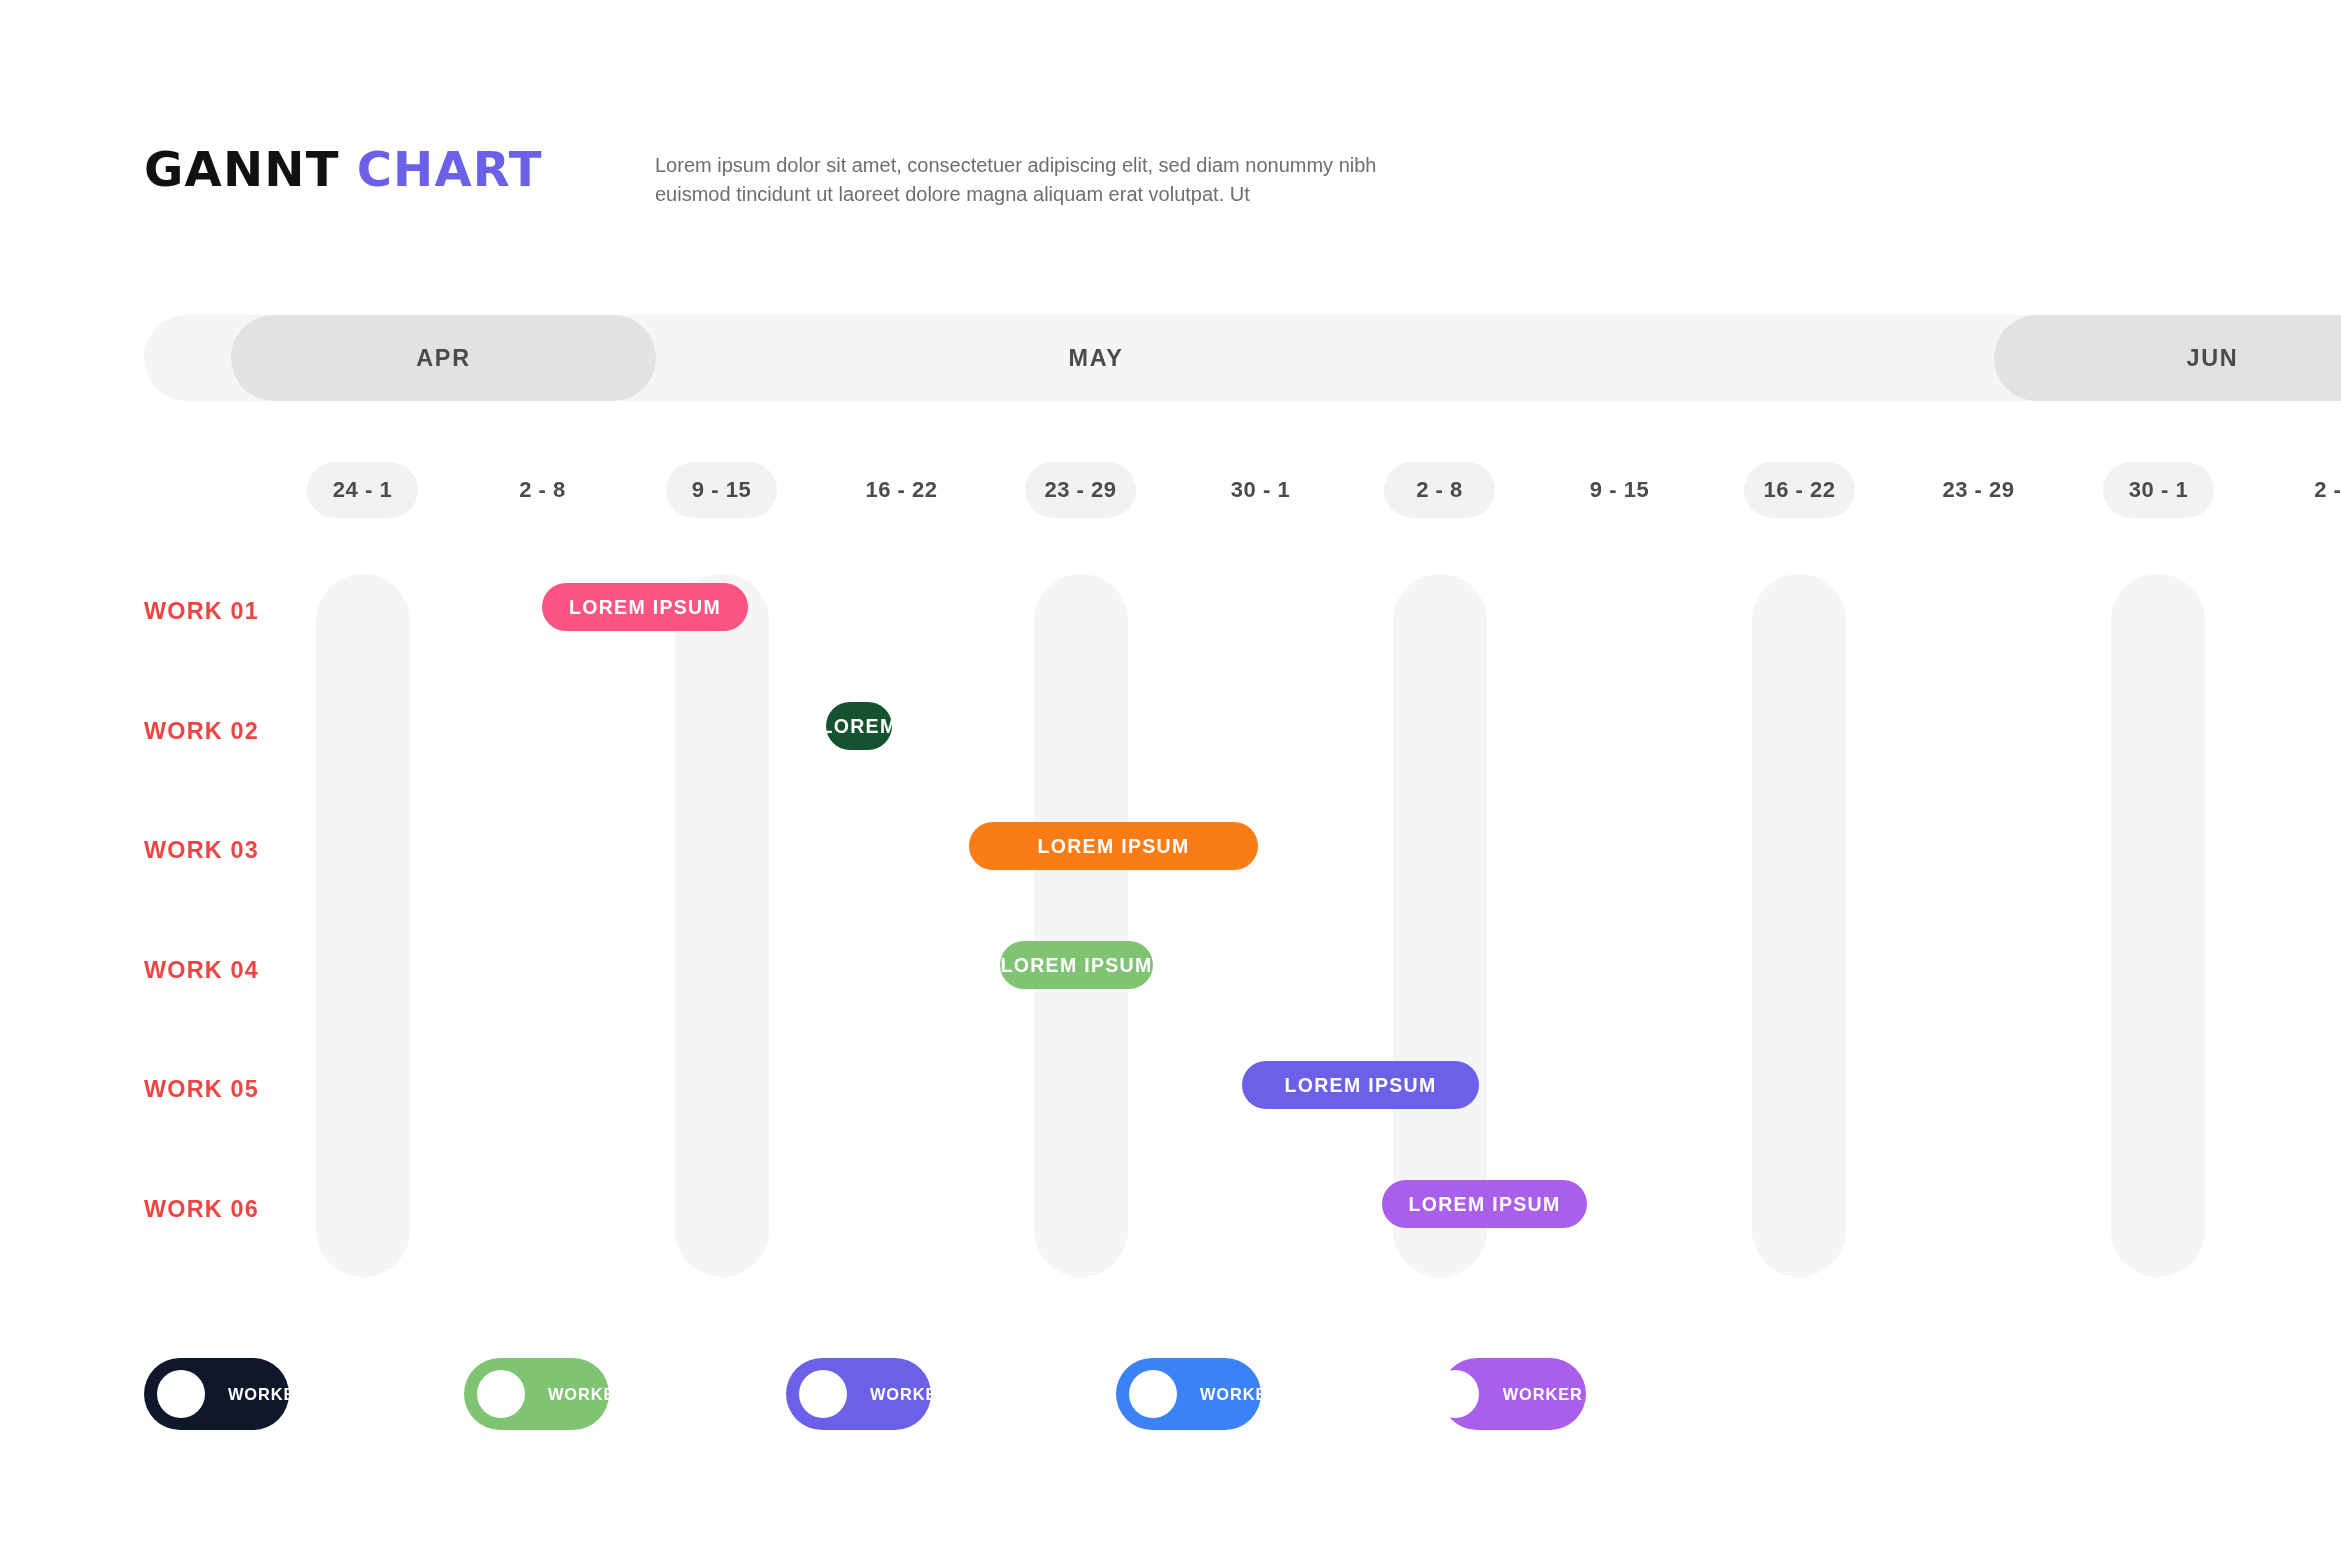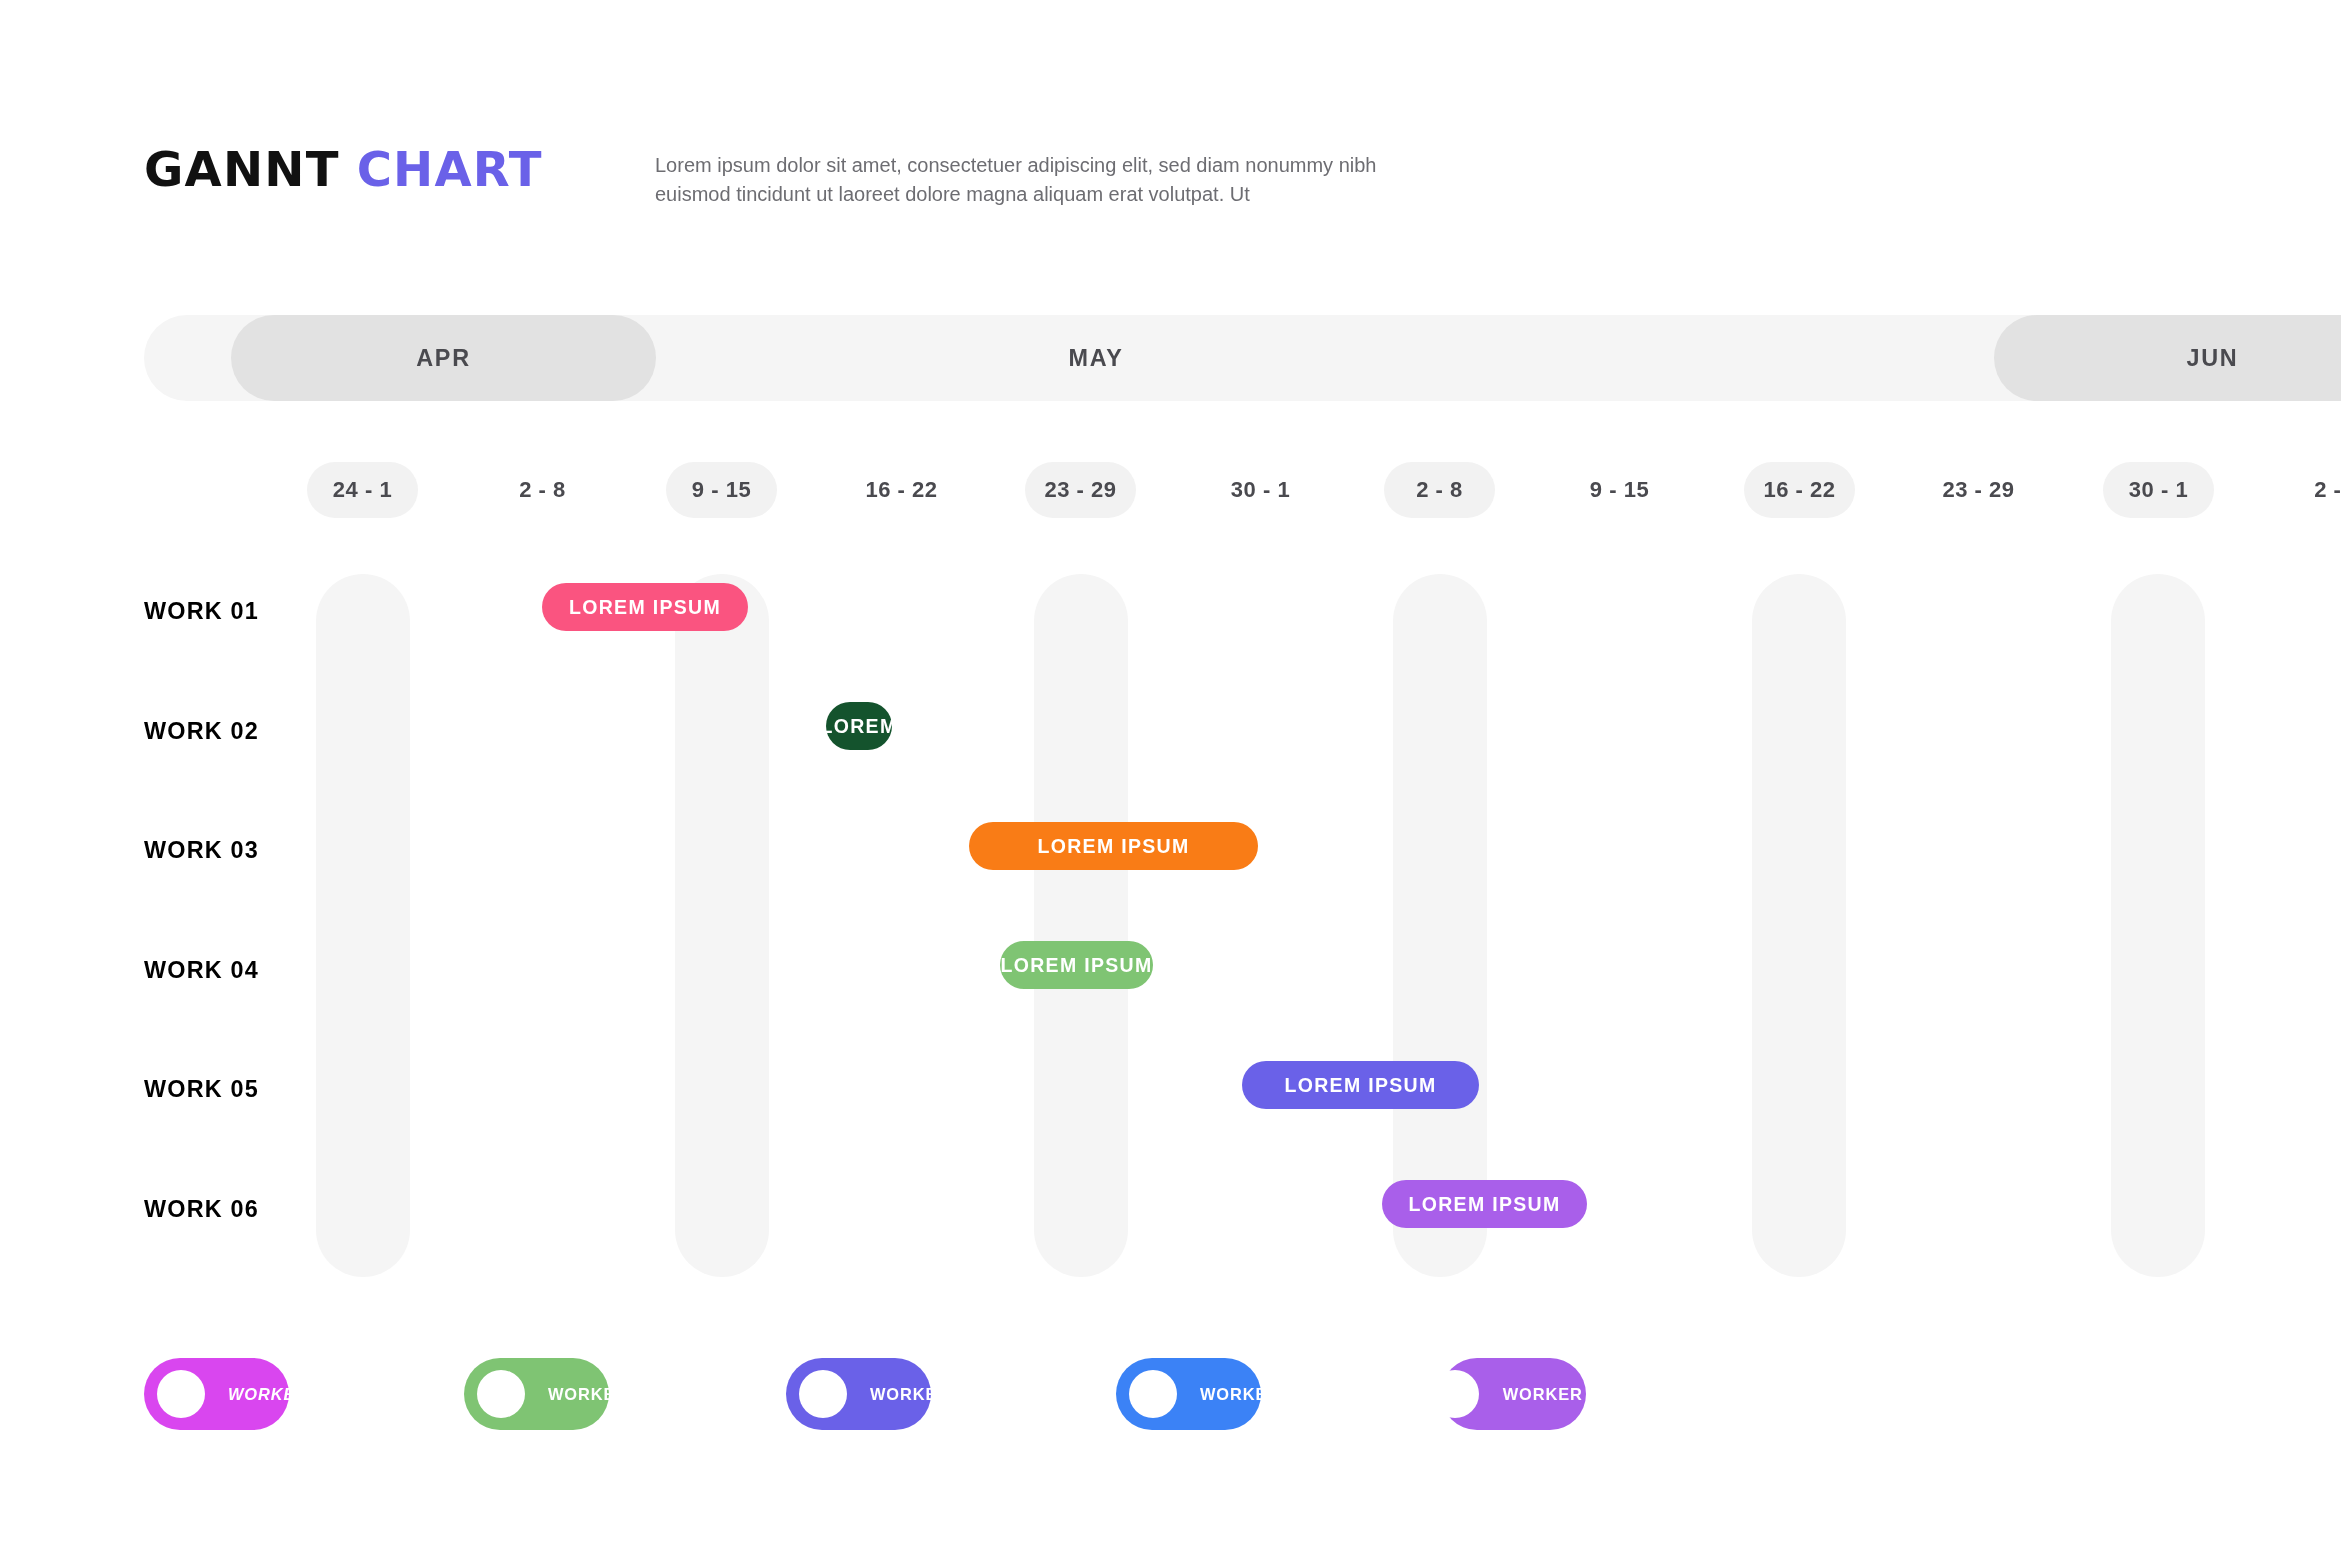--- a/index.html
+++ b/index.html
@@ -134,21 +134,21 @@
     background: #f5f5f5;
     border-radius: 86px;
   }
 
   .row-label {
     position: absolute;
     left: 0;
     font-size: 23.4px;
     font-weight: 600;
     letter-spacing: 1.2px;
-    color: #000000;
+    color: #ef4444;
     white-space: nowrap;
     transform: translateY(-50%);
   }
 
   .task-bar {
     position: absolute;
     height: 48px;
     border-radius: 24px;
     display: flex;
     align-items: center;
@@ -289,21 +289,21 @@
       </div>
       <div class="task-bar" style="left: 1098px; width: 237px; top: 511px; background: rgb(106, 97, 232);">
         <span>LOREM IPSUM</span>
       </div>
       <div class="task-bar" style="left: 1238px; width: 205px; top: 630px; background: rgb(169, 95, 234);">
         <span>LOREM IPSUM</span>
       </div>
     </div>
 
   <div id="worker-legend">
-      <div class="worker-pill" style="left: 0px; width: 145px; background: #d946ef; font-style: italic;">
+      <div class="worker-pill" style="left: 0px; width: 145px; background: #0f172a;">
         <div class="worker-avatar"></div>
         <span class="worker-name">WORKER 01</span>
       </div>
       <div class="worker-pill" style="left: 320px; width: 145px; background: rgb(127, 196, 115);">
         <div class="worker-avatar"></div>
         <span class="worker-name">WORKER 02</span>
       </div>
       <div class="worker-pill" style="left: 642px; width: 145px; background: rgb(106, 97, 232);">
         <div class="worker-avatar"></div>
         <span class="worker-name">WORKER 03</span>

